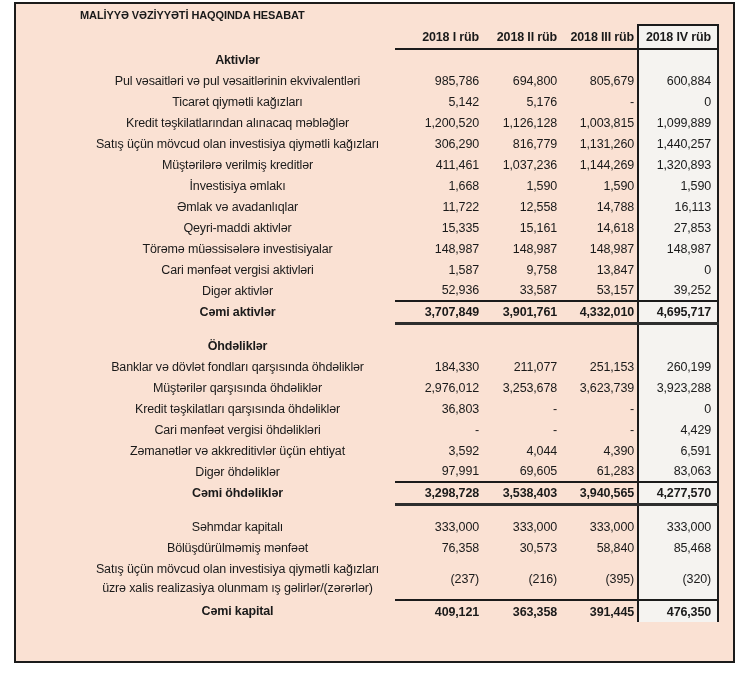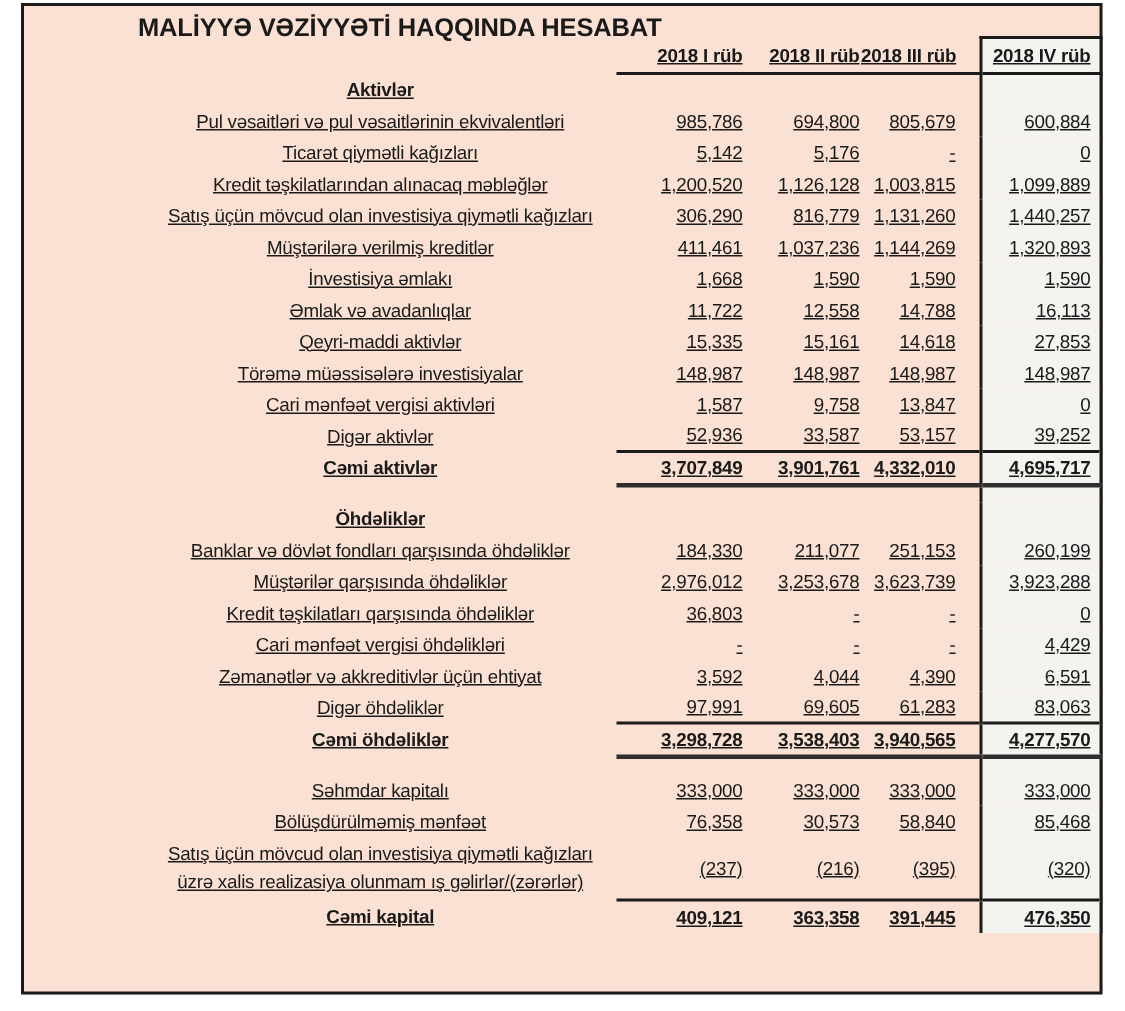--- a/index.html
+++ b/index.html
@@ -28,46 +28,44 @@
     top: 2px;
     width: 721px;
     height: 661px;
     border: 2px solid var(--line);
     background: var(--sheet_bg);
   }
   .title {
     position: absolute;
     left: 64px;
     top: 5px;
-    font-size: 17px;
+    font-size: 11px;
     font-weight: bold;
     letter-spacing: -0.1px;
     white-space: nowrap;
-    margin-left: 12px;
   }
   table.report {
     position: absolute;
-    left: 80px;
+    left: 64px;
     top: 20px;
     width: 638px;
     border-collapse: collapse;
     table-layout: fixed;
-    text-decoration: underline;
   }
   td, th {
     padding: 0;
     font-size: 12.5px;
     letter-spacing: -0.15px;
     vertical-align: middle;
     white-space: nowrap;
     overflow: visible;
   }
   .lbl { text-align: center; }
   .num { text-align: right; padding-right: 1px; }
-  .num.c3 { padding-right: 16px; }
+  .num.c3 { padding-right: 3px; }
   .num.boxed {
     padding-right: 6px;
     background: var(--box_bg);
     border-left: 2px solid var(--line);
     border-right: 2px solid var(--line);
   }
   
   tr.r-header  { height: 24px; }
   tr.r-section { height: 21px; }
   tr.r-data    { height: 21px; }

